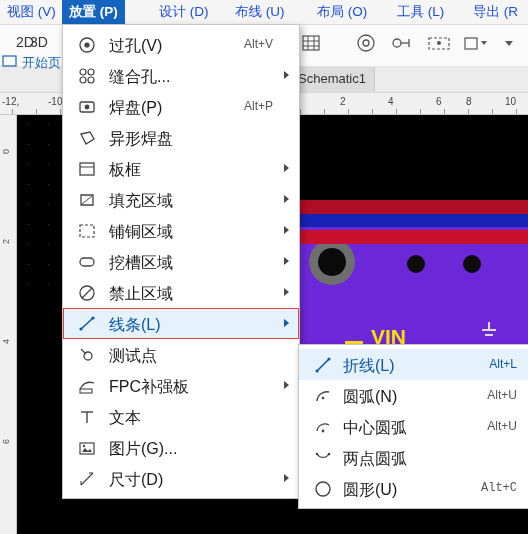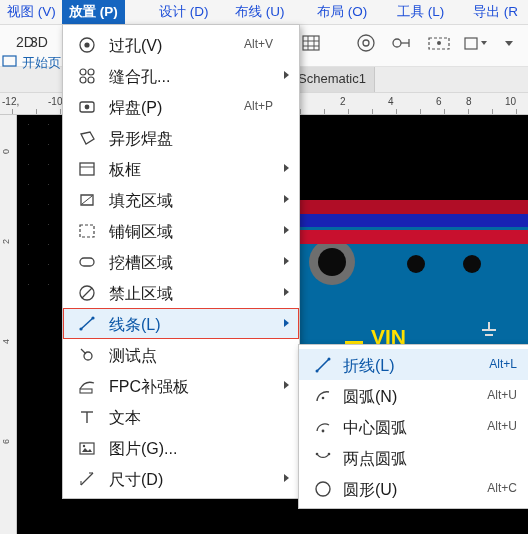--- a/index.html
+++ b/index.html
@@ -32,21 +32,21 @@
   .ruler .rt{position:absolute;top:4px;}
   .ruler .tick{position:absolute;bottom:0;width:1px;height:5px;background:#9a9a9a;}
 
   
   .canvas{position:absolute;left:0;top:114px;width:528px;height:420px;background:#000;overflow:hidden;}
   .canvas .dot{position:absolute;width:1px;height:1px;background:#3a3a3a;}
   .vrule{position:absolute;left:0;top:114px;width:16px;height:420px;background:#f0f0f0;border-right:1px solid #c9c9c9;}
   .vrule .vt{position:absolute;left:1px;font-size:9px;color:#555;transform:rotate(-90deg);transform-origin:left top;white-space:nowrap;}
 
   
-  .board{position:absolute;left:299px;top:100px;width:229px;height:130px;background:#0369a1;border-top:3px solid #1822b4;}
+  .board{position:absolute;left:299px;top:100px;width:229px;height:130px;background:#6d28d9;border-top:3px solid #1822b4;}
   .board .copper{position:absolute;left:0;top:0;width:229px;height:10px;background:#1822b4;}
   .pad{position:absolute;border-radius:50%;background:#0b0b0b;}
   .pad-ring{position:absolute;border-radius:50%;background:#6e6e6e;}
   .vin{position:absolute;color:#ffe100;font-weight:bold;font-size:21px;}
   .vin-dash{position:absolute;background:#ffe100;height:3px;}
   .gnd-lbl{position:absolute;color:#e8e8e8;font-size:9px;}
   .gnd-sym{position:absolute;background:#dcdcdc;}
   .redband{position:absolute;left:299px;top:230px;width:229px;height:14px;background:#c8102e;}
   .topstripe{position:absolute;left:299px;top:86px;width:229px;height:14px;background:#b00d26;}
 
@@ -462,18 +462,18 @@
     </div>
 
 
     <div class="mrow">
       <span class="ico">
         <svg width="20" height="20" viewBox="0 0 20 20">
             <circle cx="10" cy="10" r="7" fill="none" stroke="#444" stroke-width="1.4"></circle>
           </svg>
       </span>
       <span class="lbl">圆形(U)</span>
-      <span class="acc" style="right:12px;">Alt+C</span>
+      <span class="acc" style="right:12px;font-family:Liberation Mono, monospace;">Alt+C</span>
     </div>
 
   </div>
 
 </div>
 
 </body></html>

